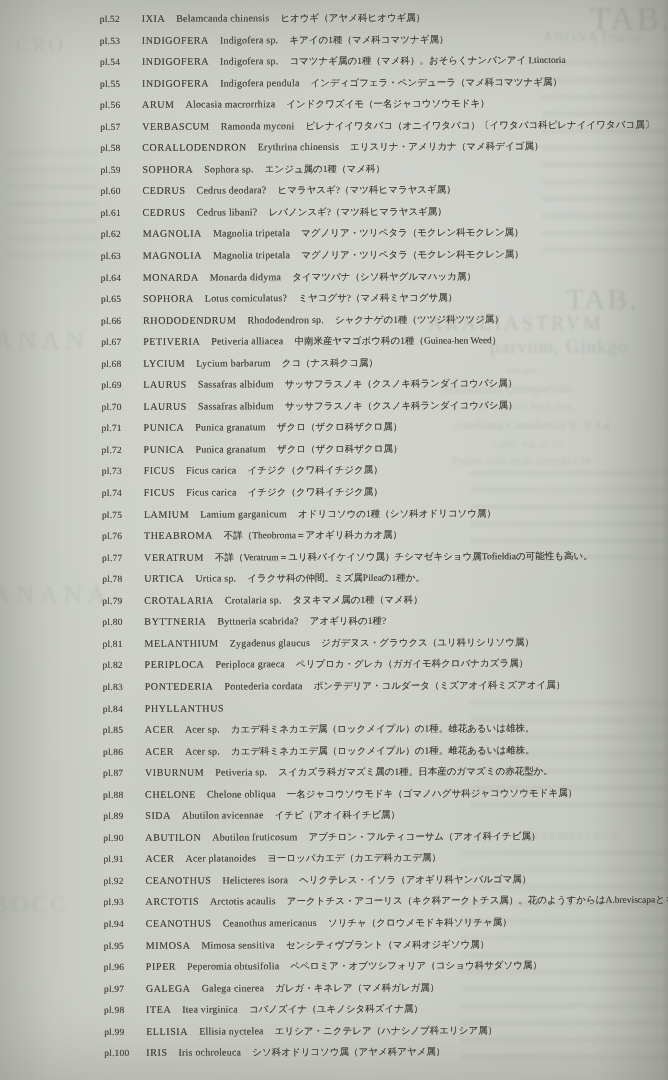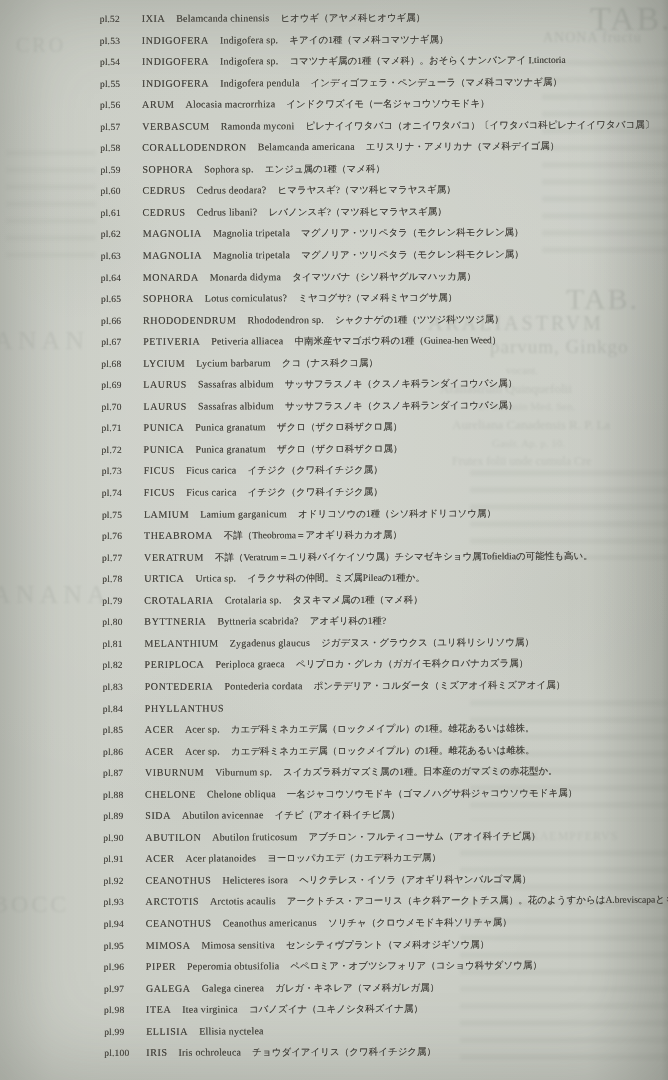--- a/index.html
+++ b/index.html
@@ -140,21 +140,21 @@
   <div class="row">
     <span class="plate">pl.57</span>
     <span class="genus">VERBASCUM</span>
     <span class="species">Ramonda myconi</span>
     <span class="desc">ピレナイイワタバコ（オニイワタバコ）〔イワタバコ科ピレナイイワタバコ属〕</span>
   </div>
 
   <div class="row">
     <span class="plate">pl.58</span>
     <span class="genus">CORALLODENDRON</span>
-    <span class="species">Belamcanda americana</span>
+    <span class="species">Erythrina chinensis</span>
     <span class="desc">エリスリナ・アメリカナ（マメ科デイゴ属）</span>
   </div>
 
   <div class="row">
     <span class="plate">pl.59</span>
     <span class="genus">SOPHORA</span>
     <span class="species">Sophora sp.</span>
     <span class="desc">エンジュ属の1種（マメ科）</span>
   </div>
 
@@ -342,21 +342,21 @@
   <div class="row">
     <span class="plate">pl.86</span>
     <span class="genus">ACER</span>
     <span class="species">Acer sp.</span>
     <span class="desc">カエデ科ミネカエデ属（ロックメイプル）の1種。雌花あるいは雌株。</span>
   </div>
 
   <div class="row">
     <span class="plate">pl.87</span>
     <span class="genus">VIBURNUM</span>
-    <span class="species">Viburnum sp.</span>
+    <span class="species">Petiveria sp.</span>
     <span class="desc">スイカズラ科ガマズミ属の1種。日本産のガマズミの赤花型か。</span>
   </div>
 
   <div class="row">
     <span class="plate">pl.88</span>
     <span class="genus">CHELONE</span>
     <span class="species">Chelone obliqua</span>
     <span class="desc">一名ジャコウソウモドキ（ゴマノハグサ科ジャコウソウモドキ属）</span>
   </div>
 
@@ -427,22 +427,23 @@
     <span class="plate">pl.98</span>
     <span class="genus">ITEA</span>
     <span class="species">Itea virginica</span>
     <span class="desc">コバノズイナ（ユキノシタ科ズイナ属）</span>
   </div>
 
   <div class="row">
     <span class="plate">pl.99</span>
     <span class="genus">ELLISIA</span>
     <span class="species">Ellisia nyctelea</span>
+    <span class="desc">エリシア・ニクテレア（ハナシノブ科エリシア属）</span>
   </div>
 
   <div class="row">
     <span class="plate">pl.100</span>
     <span class="genus">IRIS</span>
     <span class="species">Iris ochroleuca</span>
-    <span class="desc">チョウダイアイリス（クワ科イチジク属）</span>
+    <span class="desc">シソ科オドリコソウ属（アヤメ科アヤメ属）</span>
   </div>
 </div>
 </div>
 
 </body></html>

